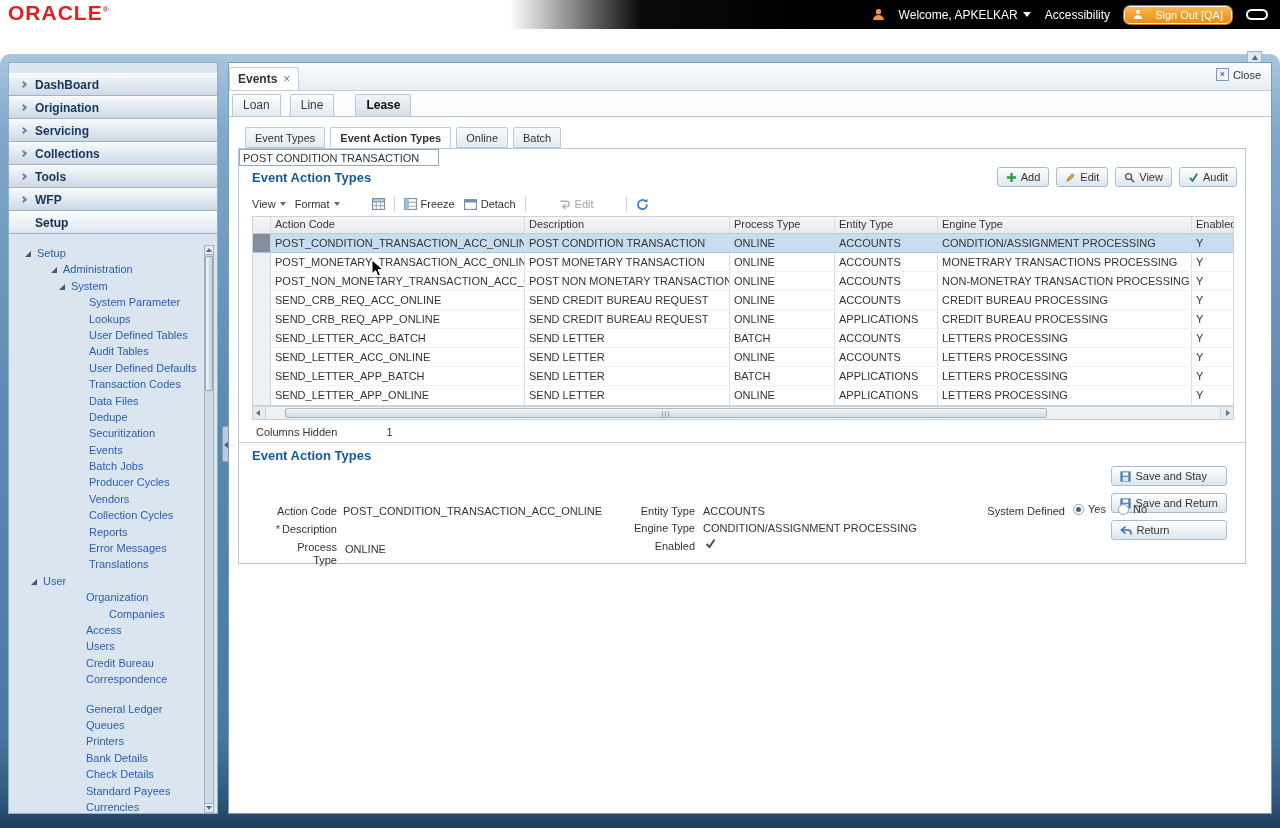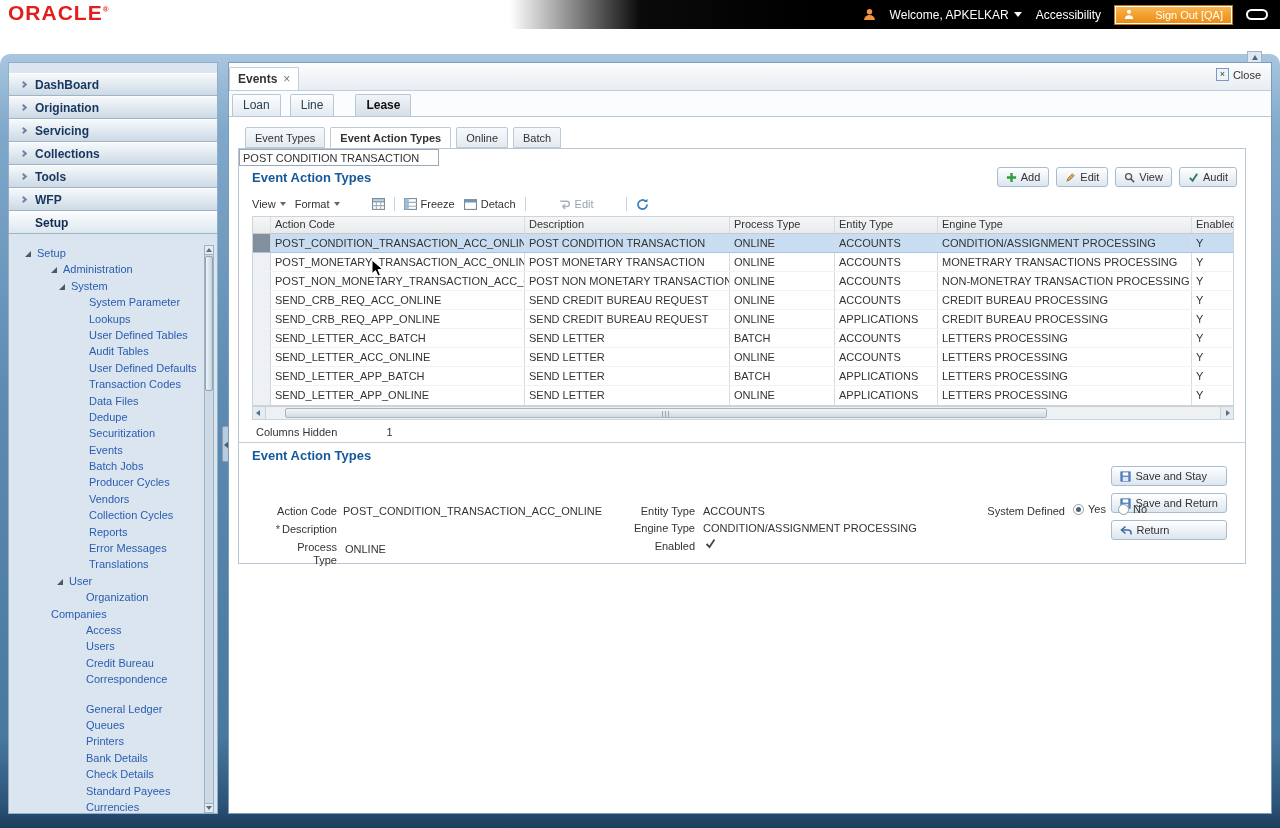--- a/index.html
+++ b/index.html
@@ -11,21 +11,21 @@
   .app-header { position:absolute; top:0; left:0; right:0; height:54px; background:#fff; }
   .oracle-logo { position:absolute; top:1px; left:8px; color:#e21e1e; font-weight:bold; font-size:21px; letter-spacing:1px; }
   .oracle-reg { font-size:8px; vertical-align:super; }
   .product-title { position:absolute; top:21px; left:28px; color:#28477c; font-size:17px; }
   .header-band { position:absolute; top:0; right:0; width:770px; height:29px;
     background:linear-gradient(to right, rgba(0,0,0,0) 0, #0a0a0a 130px, #000 300px);
     display:flex; align-items:center; justify-content:flex-end; gap:14px; padding-right:12px; color:#fff; font-size:12px; }
   .welcome { display:inline-flex; align-items:center; gap:5px; cursor:pointer; }
   .dd-caret { width:0; height:0; border-left:4px solid transparent; border-right:4px solid transparent; border-top:5px solid #fff; display:inline-block; }
   .accessibility-link { color:#fff; text-decoration:none; cursor:pointer; }
-  .signout-btn { display:inline-flex; align-items:center; gap:21px; background:linear-gradient(#f9b44d,#ec8c13); border:1px solid #fff; box-shadow:0 0 0 1px #b87413; border-radius:0; color:#fff; font-size:11px; padding:2px 8px; font-family:inherit; cursor:pointer; }
+  .signout-btn { display:inline-flex; align-items:center; gap:12px; background:linear-gradient(#f9b44d,#ec8c13); border:1px solid #fff; box-shadow:0 0 0 1px #b87413; border-radius:6px; color:#fff; font-size:11px; padding:2px 8px; font-family:inherit; cursor:pointer; }
   .window-pill { display:inline-block; width:22px; height:11px; border:2px solid #fff; border-radius:7px; }
 
   
   .app-frame { position:absolute; top:54px; left:0; right:0; bottom:0; border-radius:10px 10px 0 0;
     background:linear-gradient(180deg,#a9c6e0 0%,#7fa8ca 10%,#5d8ab1 45%,#49799f 88%,#2c5378 97%,#1d3d5d 100%); }
   .frame-scroll { position:absolute; top:-3px; right:18px; width:15px; height:12px; background:#dfe8f0; border:1px solid #9fb4c8; cursor:pointer; }
   .frame-scroll::before { content:""; position:absolute; left:4px; top:3px; border-left:3px solid transparent; border-right:3px solid transparent; border-bottom:5px solid #51667a; }
 
   
   .sidebar { position:absolute; left:8px; top:8px; width:210px; bottom:14px; background:#dae5f0; border:1px solid #94aec6; overflow:hidden; }
@@ -296,29 +296,29 @@
             </div>
 
             <div class="tree-item" style="padding-left: 80px;">
               <a class="tree-link">Error Messages</a>
             </div>
 
             <div class="tree-item" style="padding-left: 80px;">
               <a class="tree-link">Translations</a>
             </div>
 
-            <div class="tree-item expander" style="padding-left: 48px;">
+            <div class="tree-item expander" style="padding-left: 22px;">
               <span class="twisty"></span><a class="tree-link">User</a>
             </div>
 
             <div class="tree-item" style="padding-left: 77px;">
               <a class="tree-link">Organization</a>
             </div>
 
-            <div class="tree-item" style="padding-left: 42px;">
+            <div class="tree-item" style="padding-left: 64px; margin-left: 36px;">
               <a class="tree-link">Companies</a>
             </div>
 
             <div class="tree-item" style="padding-left: 77px;">
               <a class="tree-link">Access</a>
             </div>
 
             <div class="tree-item" style="padding-left: 77px;">
               <a class="tree-link">Users</a>
             </div>

